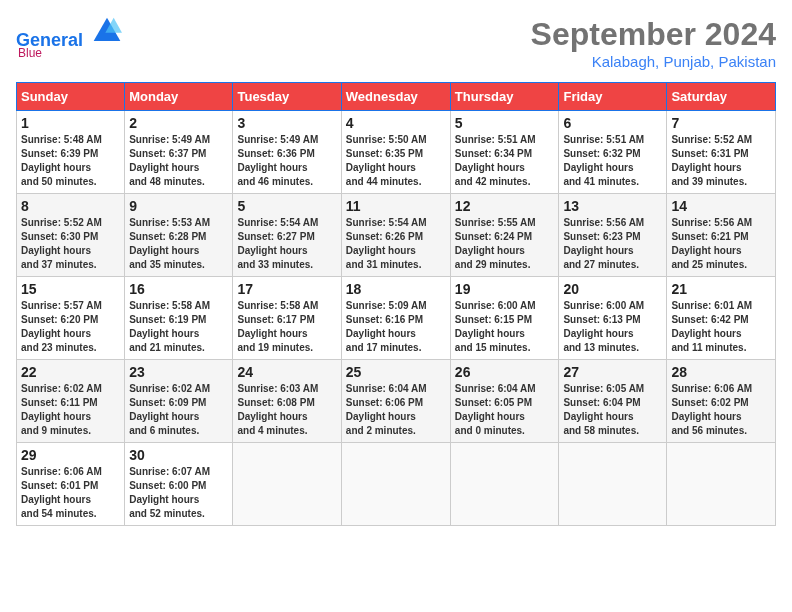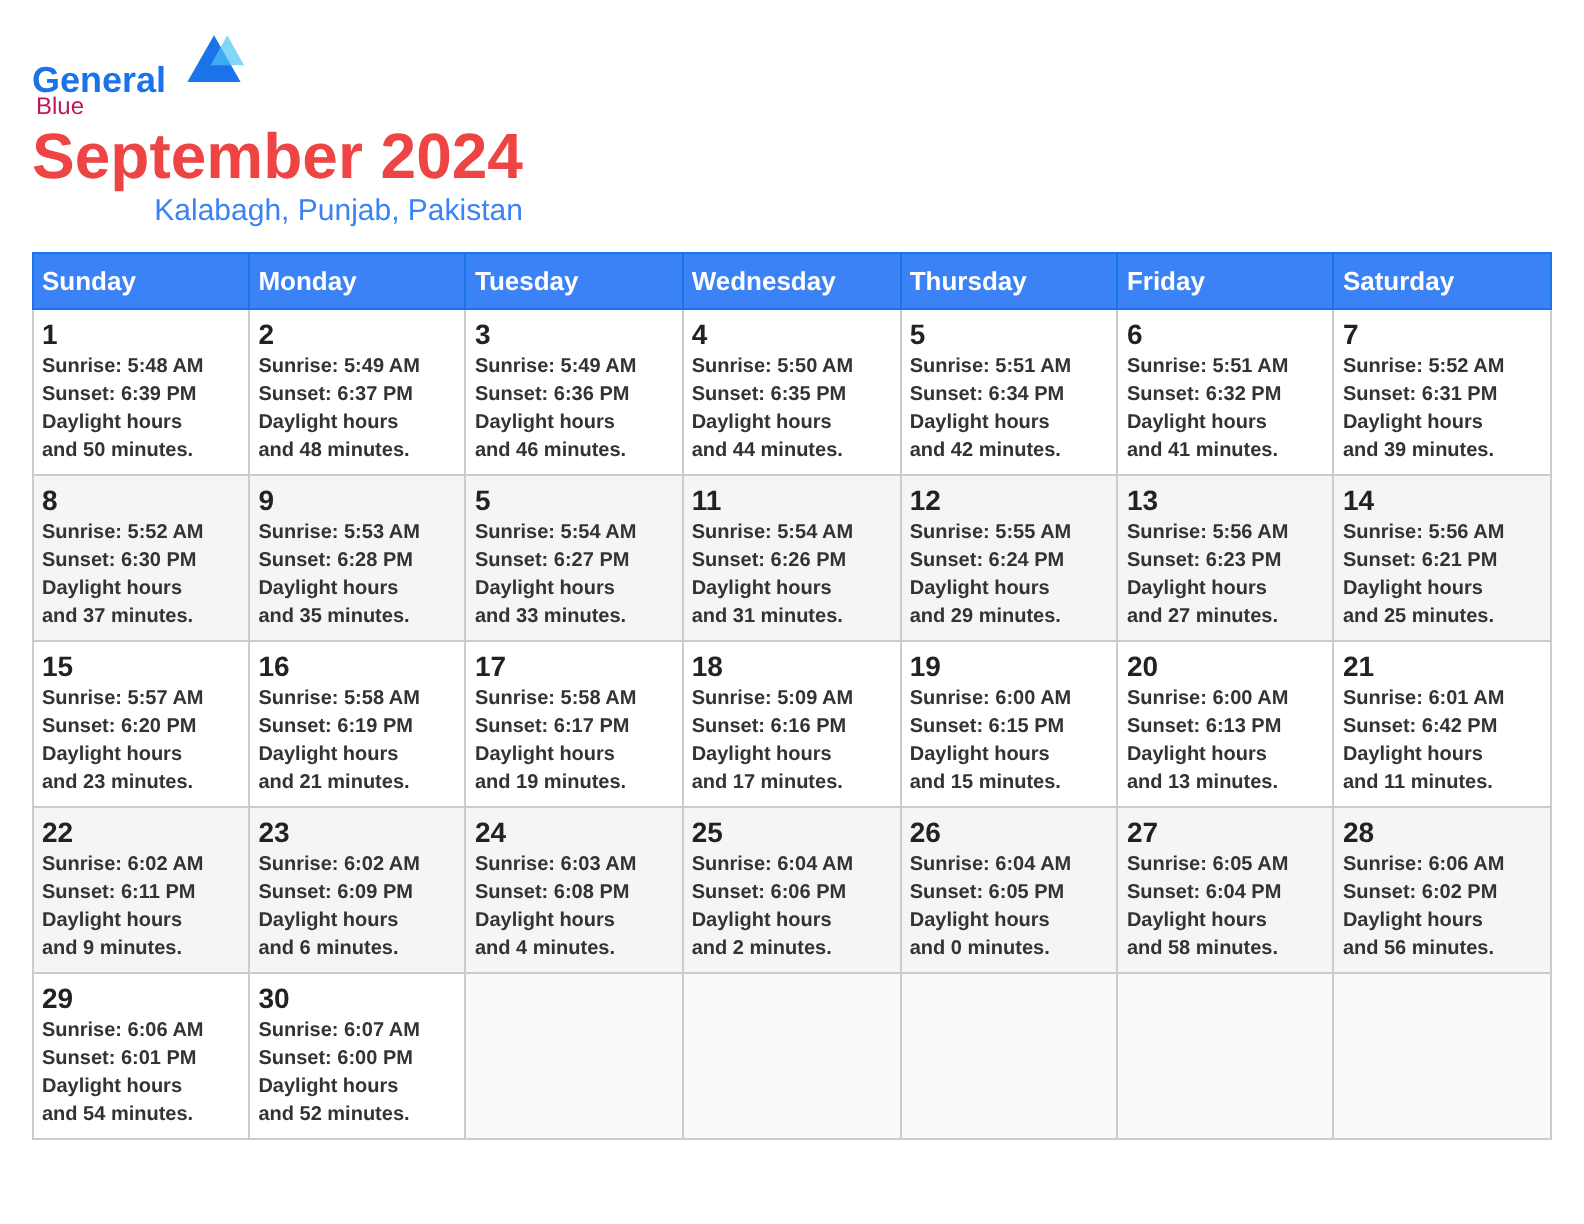--- a/index.html
+++ b/index.html
@@ -8,21 +8,20 @@
       background: #fff;
       width: 792px;
       min-height: 612px;
       padding: 16px;
     }
     .header {
       display: flex;
       align-items: flex-start;
       justify-content: space-between;
       margin-bottom: 12px;
-      flex-direction: column;
     }
     .logo {
       display: flex;
       align-items: center;
     }
     .logo-text {
       font-size: 18px;
       font-weight: bold;
       color: #333;
       line-height: 1.2;
@@ -34,34 +33,34 @@
       width: 30px;
       height: 30px;
       margin-left: 4px;
     }
     .title-block {
       text-align: right;
     }
     .month-title {
       font-size: 32px;
       font-weight: bold;
-      color: #ef4444;
+      color: #737373;
       text-align: right;
     }
     .location {
       font-size: 15px;
       color: #3b82f6;
     }
     .calendar {
       width: 100%;
       border-collapse: collapse;
       font-size: 11px;
     }
     .calendar thead th {
-      background: #3b82f6;
+      background: #ef4444;
       color: #fff;
       padding: 6px 4px;
       text-align: left;
       font-size: 13px;
       font-weight: bold;
       border: 1px solid #1a73e8;
     }
     .calendar tbody td {
       border: 1px solid #ccc;
       vertical-align: top;

